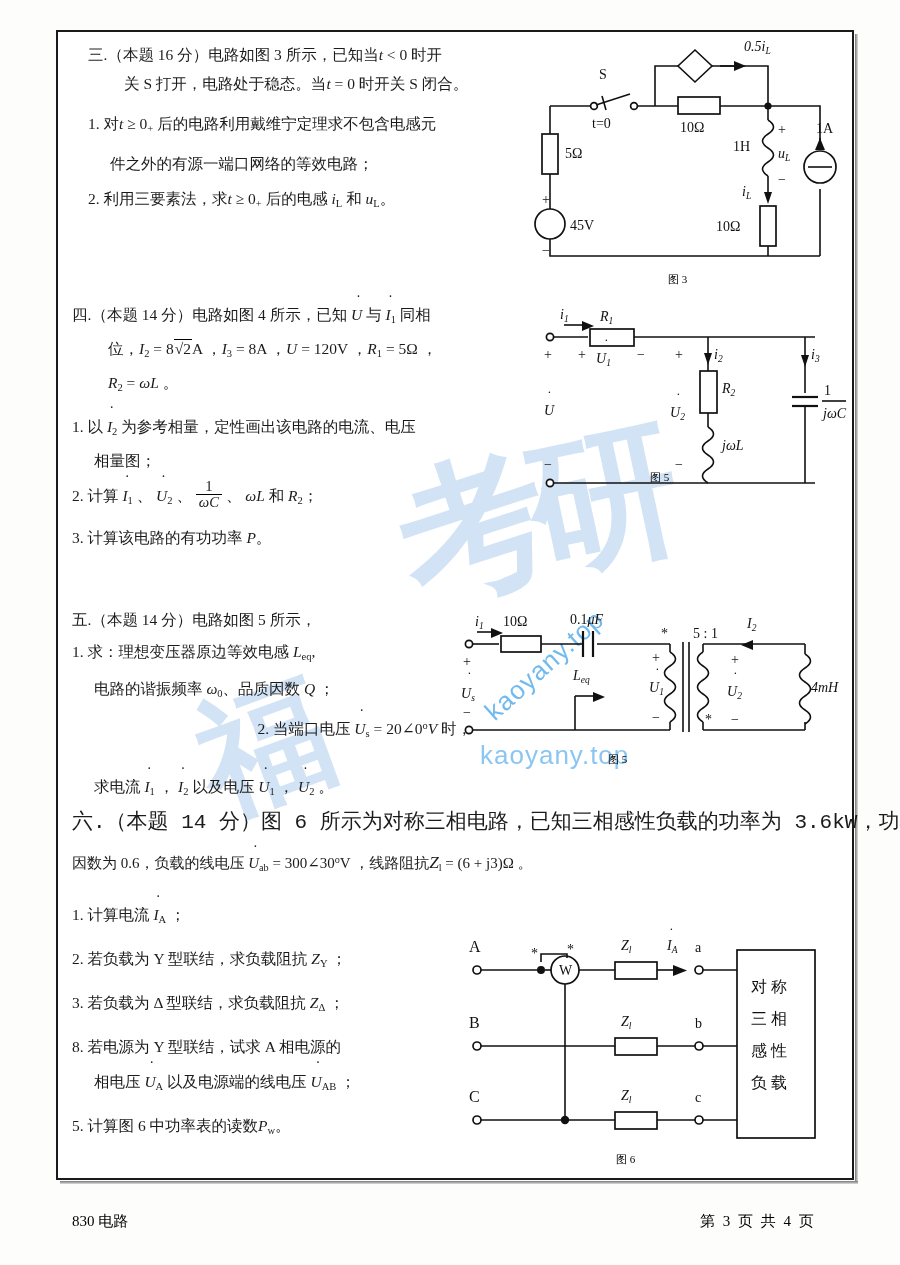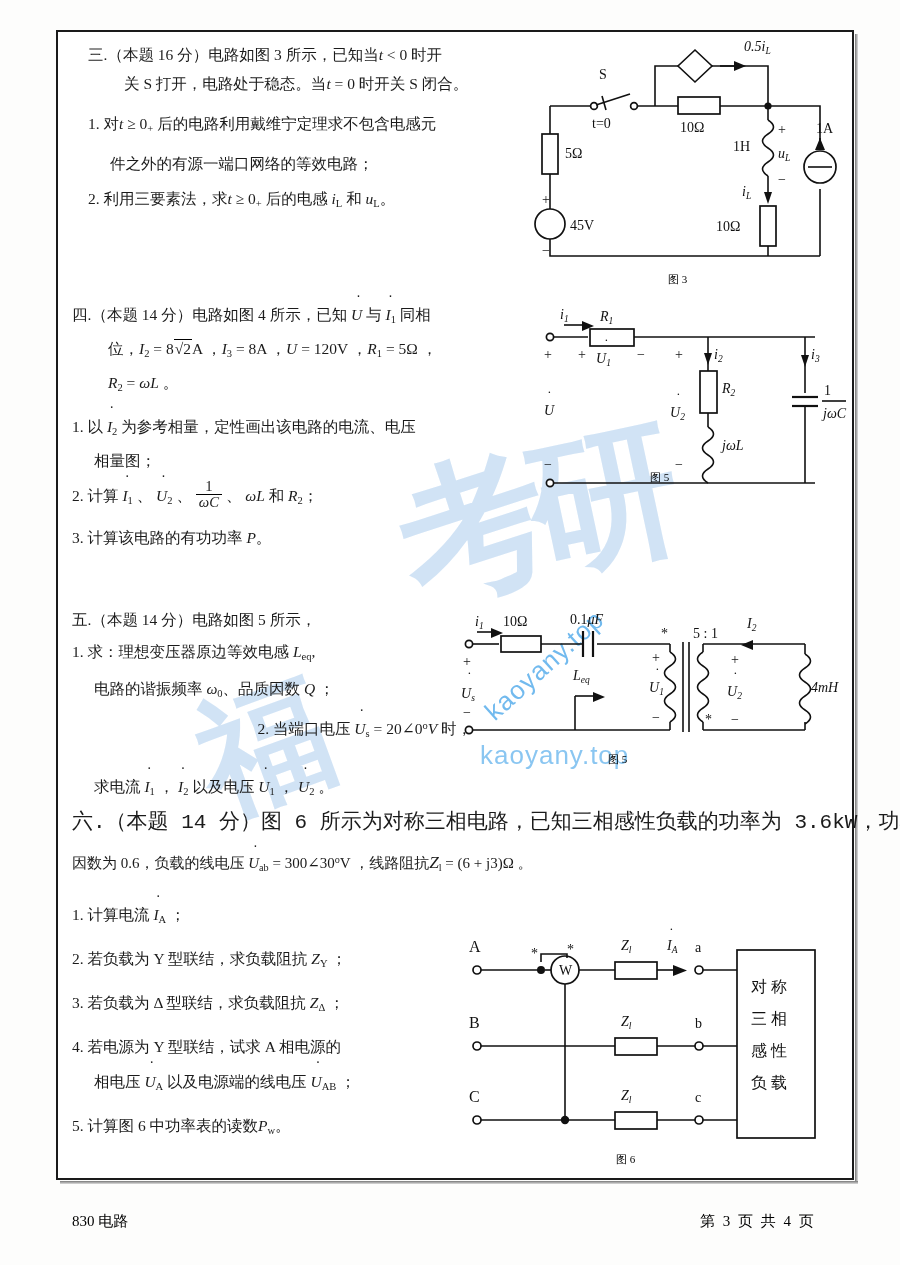--- a/index.html
+++ b/index.html
@@ -350,21 +350,21 @@
   <div class="ln">
     1. 计算电流 <span class="dotv"><i class="v">I</i></span><span class="sub">A</span> ；
   </div>
   <div class="ln" style="margin-top:10px;">
     2. 若负载为 Y 型联结，求负载阻抗 <i class="v">Z</i><span class="sub">Y</span> ；
   </div>
   <div class="ln" style="margin-top:10px;">
     3. 若负载为 Δ 型联结，求负载阻抗 <i class="v">Z</i><span class="sub">Δ</span> ；
   </div>
   <div class="ln" style="margin-top:10px;">
-    4. 若电源为 Y 型联结，试求 A 相电源的
+    8. 若电源为 Y 型联结，试求 A 相电源的
   </div>
   <div class="ln" style="padding-left:22px;margin-top:6px;">
     相电压 <span class="dotv"><i class="v">U</i></span><span class="sub">A</span> 以及电源端的线电压 <span class="dotv"><i class="v">U</i></span><span class="sub">AB</span> ；
   </div>
   <div class="ln" style="margin-top:10px;">
     5. 计算图 6 中功率表的读数<i class="v">P</i><span class="sub">w</span>。
   </div>
 </div>
 
 <div style="position:absolute;left:455px;top:900px;">

